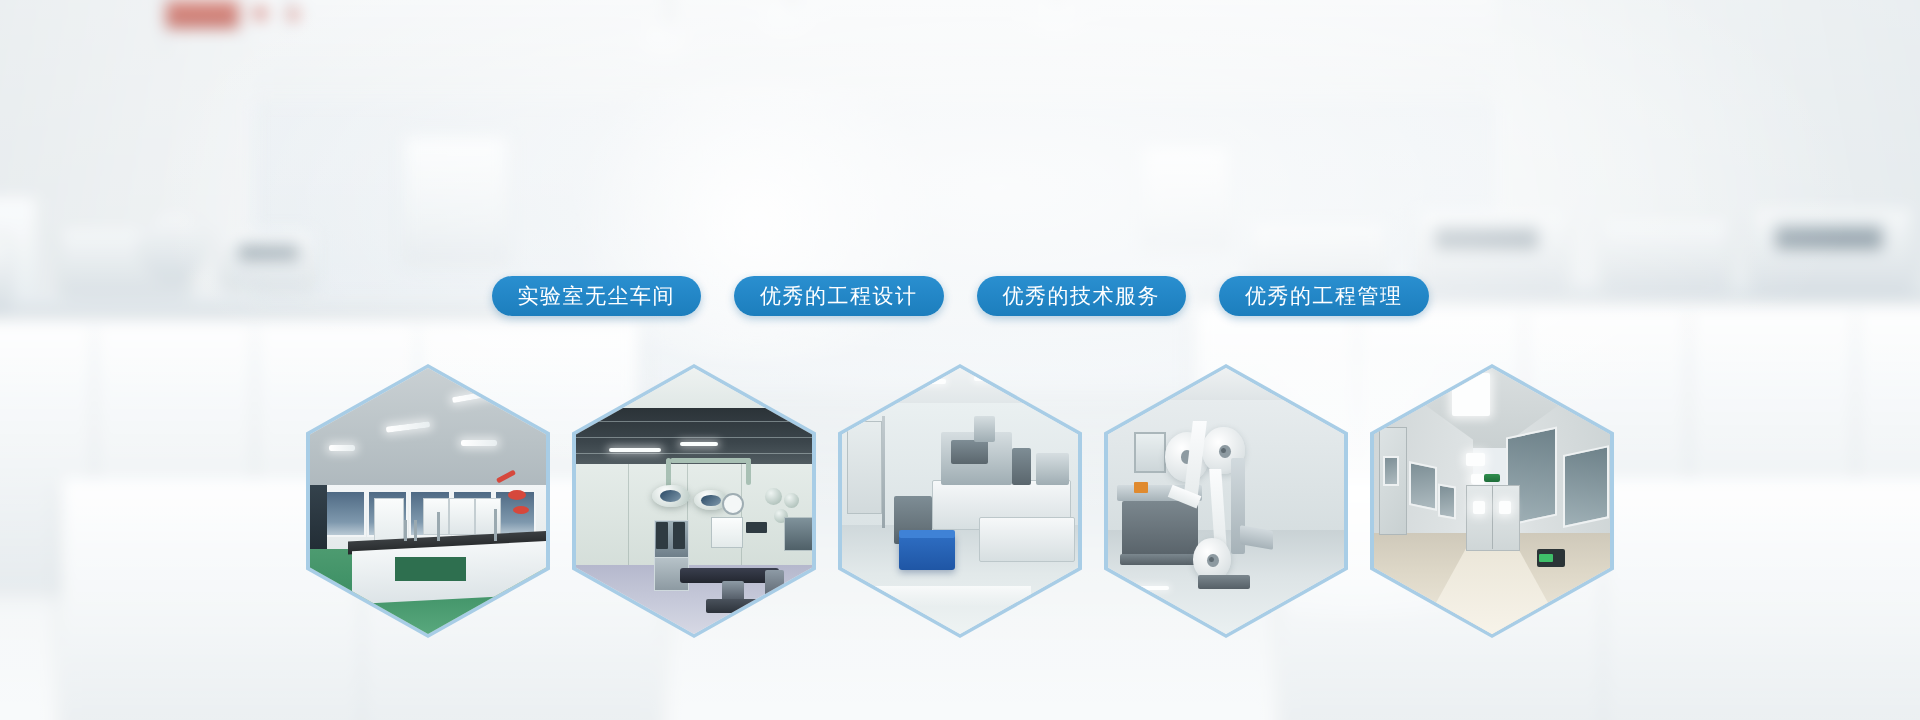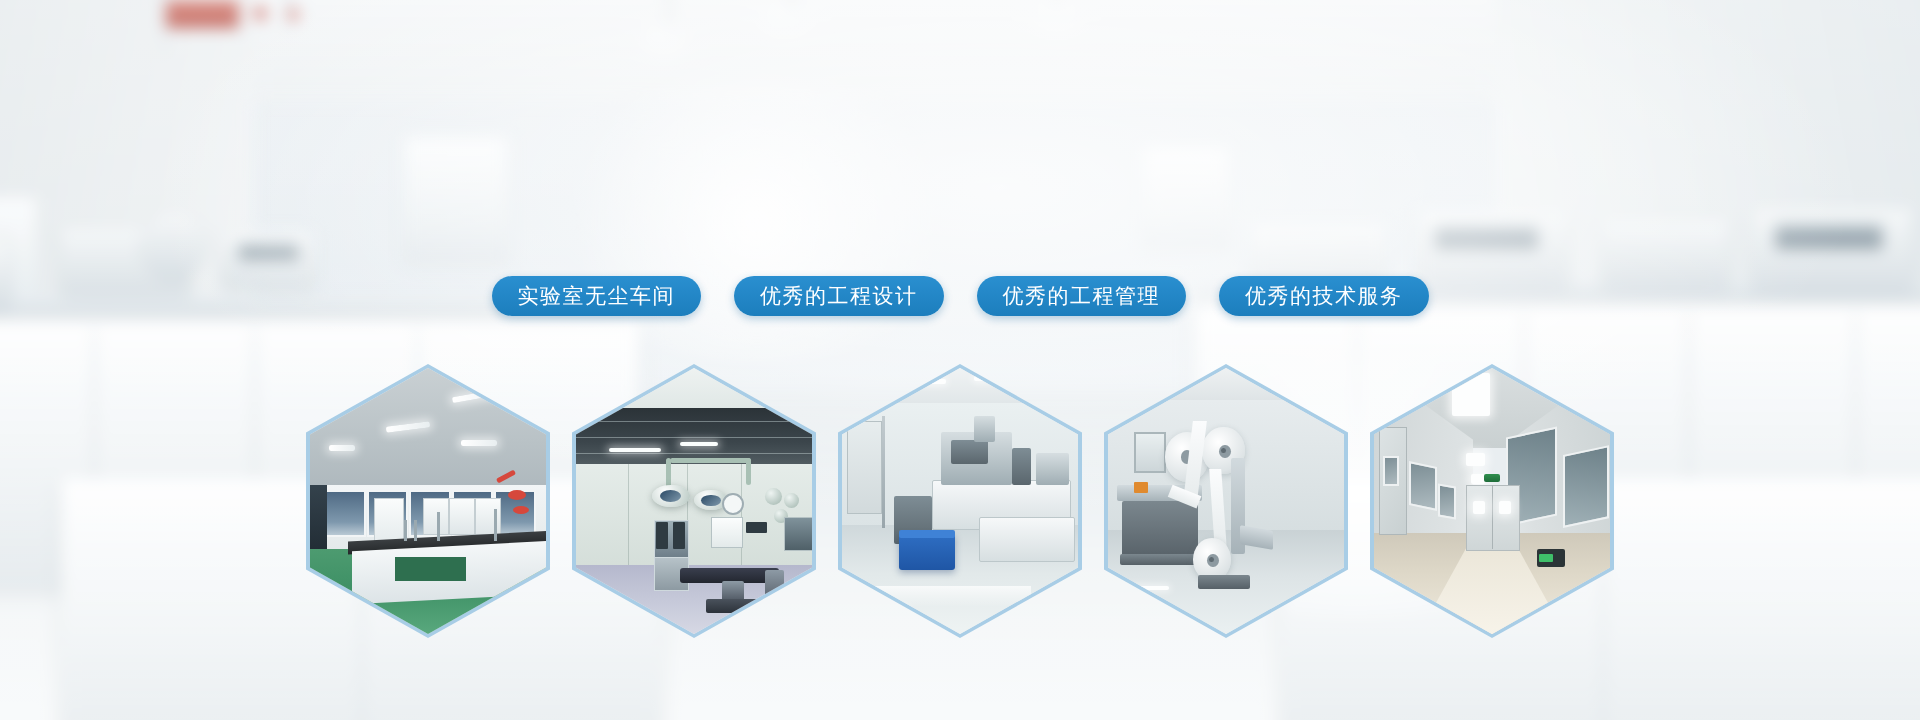--- a/index.html
+++ b/index.html
@@ -340,22 +340,22 @@
   <div class="veil"></div>
 
   <div class="fg">
 
     <div class="titles">
     </div>
 
     <div class="pills">
       <div class="pill">实验室无尘车间</div>
       <div class="pill">优秀的工程设计</div>
+      <div class="pill">优秀的技术服务</div>
       <div class="pill">优秀的工程管理</div>
-      <div class="pill">优秀的技术服务</div>
     </div>
 
     <div class="hexrow">
 
       <div class="hexwrap">
         <div class="hexframe"></div>
         <div class="hexinner">
           <div class="scene s1">
             <div class="ceil"></div>
             <div class="light" style="left:60%;top:9%;width:60px;transform:rotate(-10deg);"></div>

